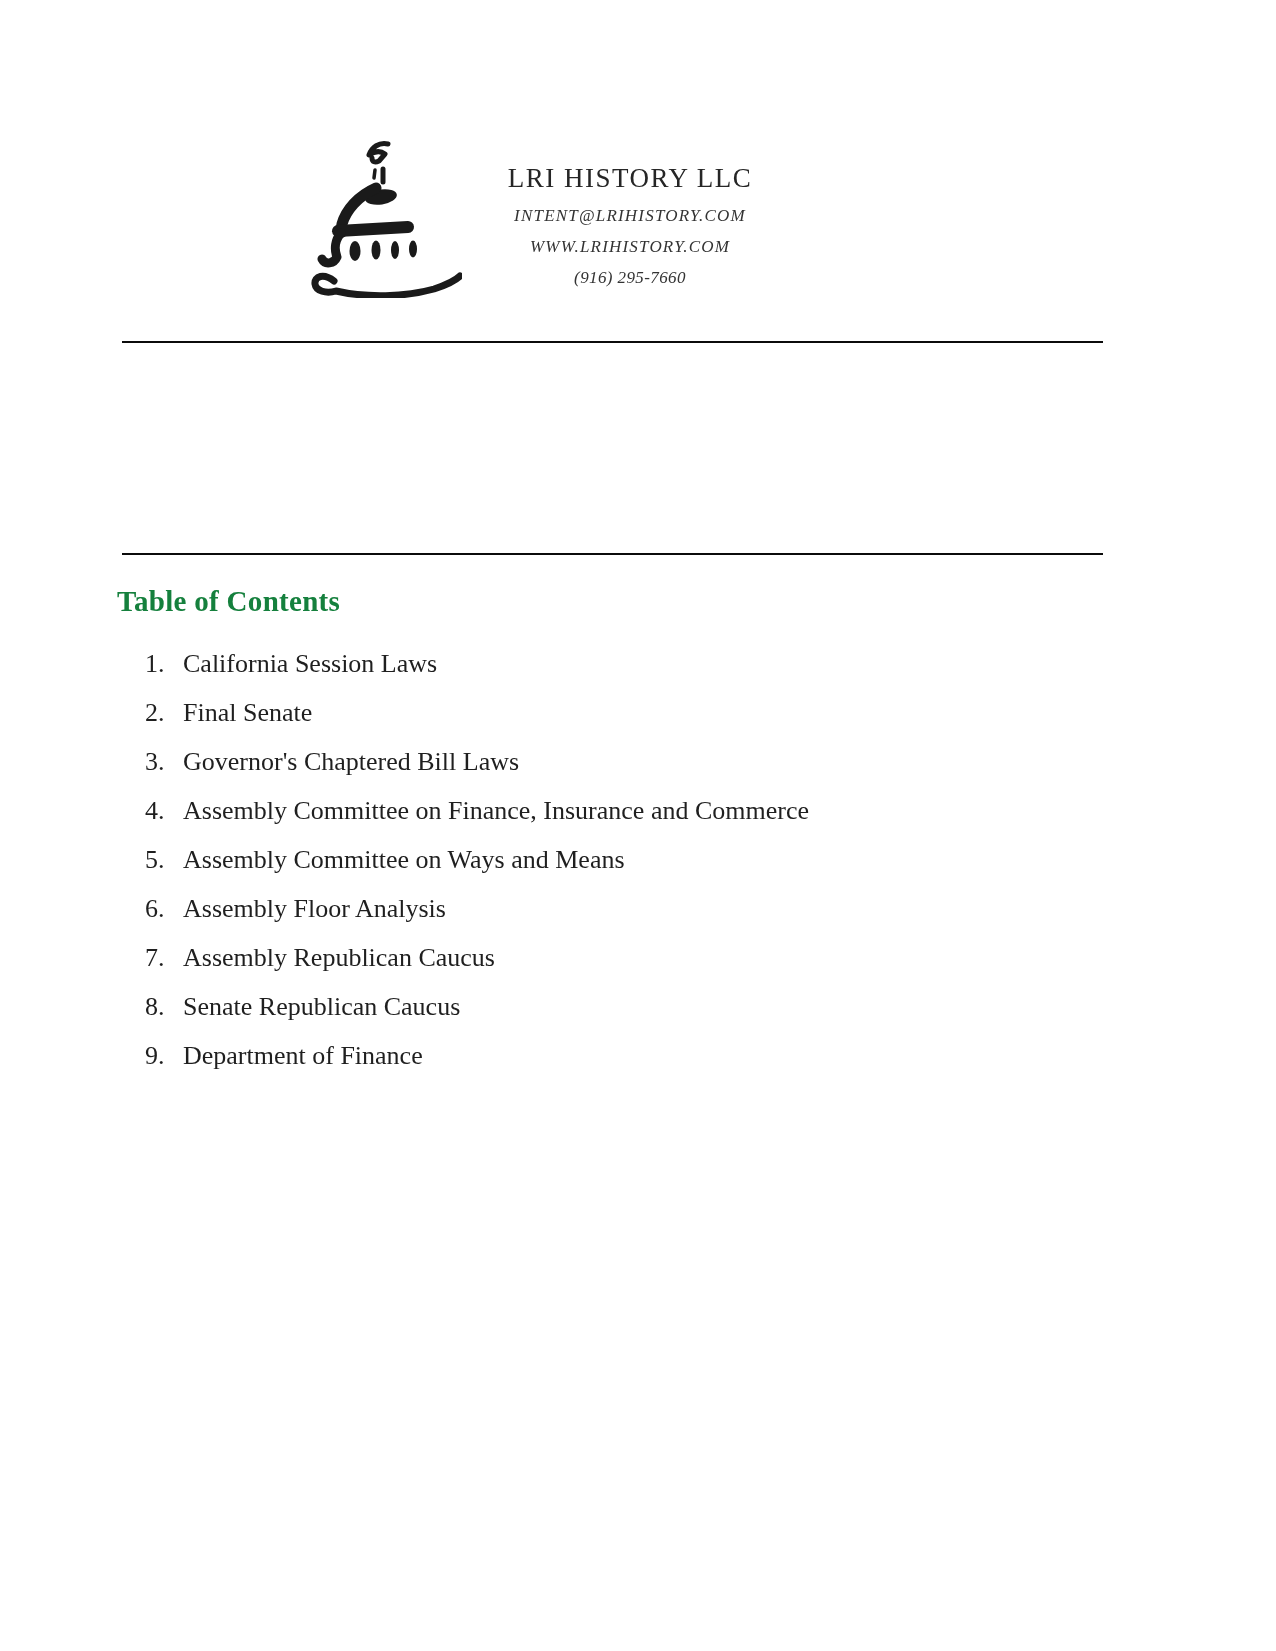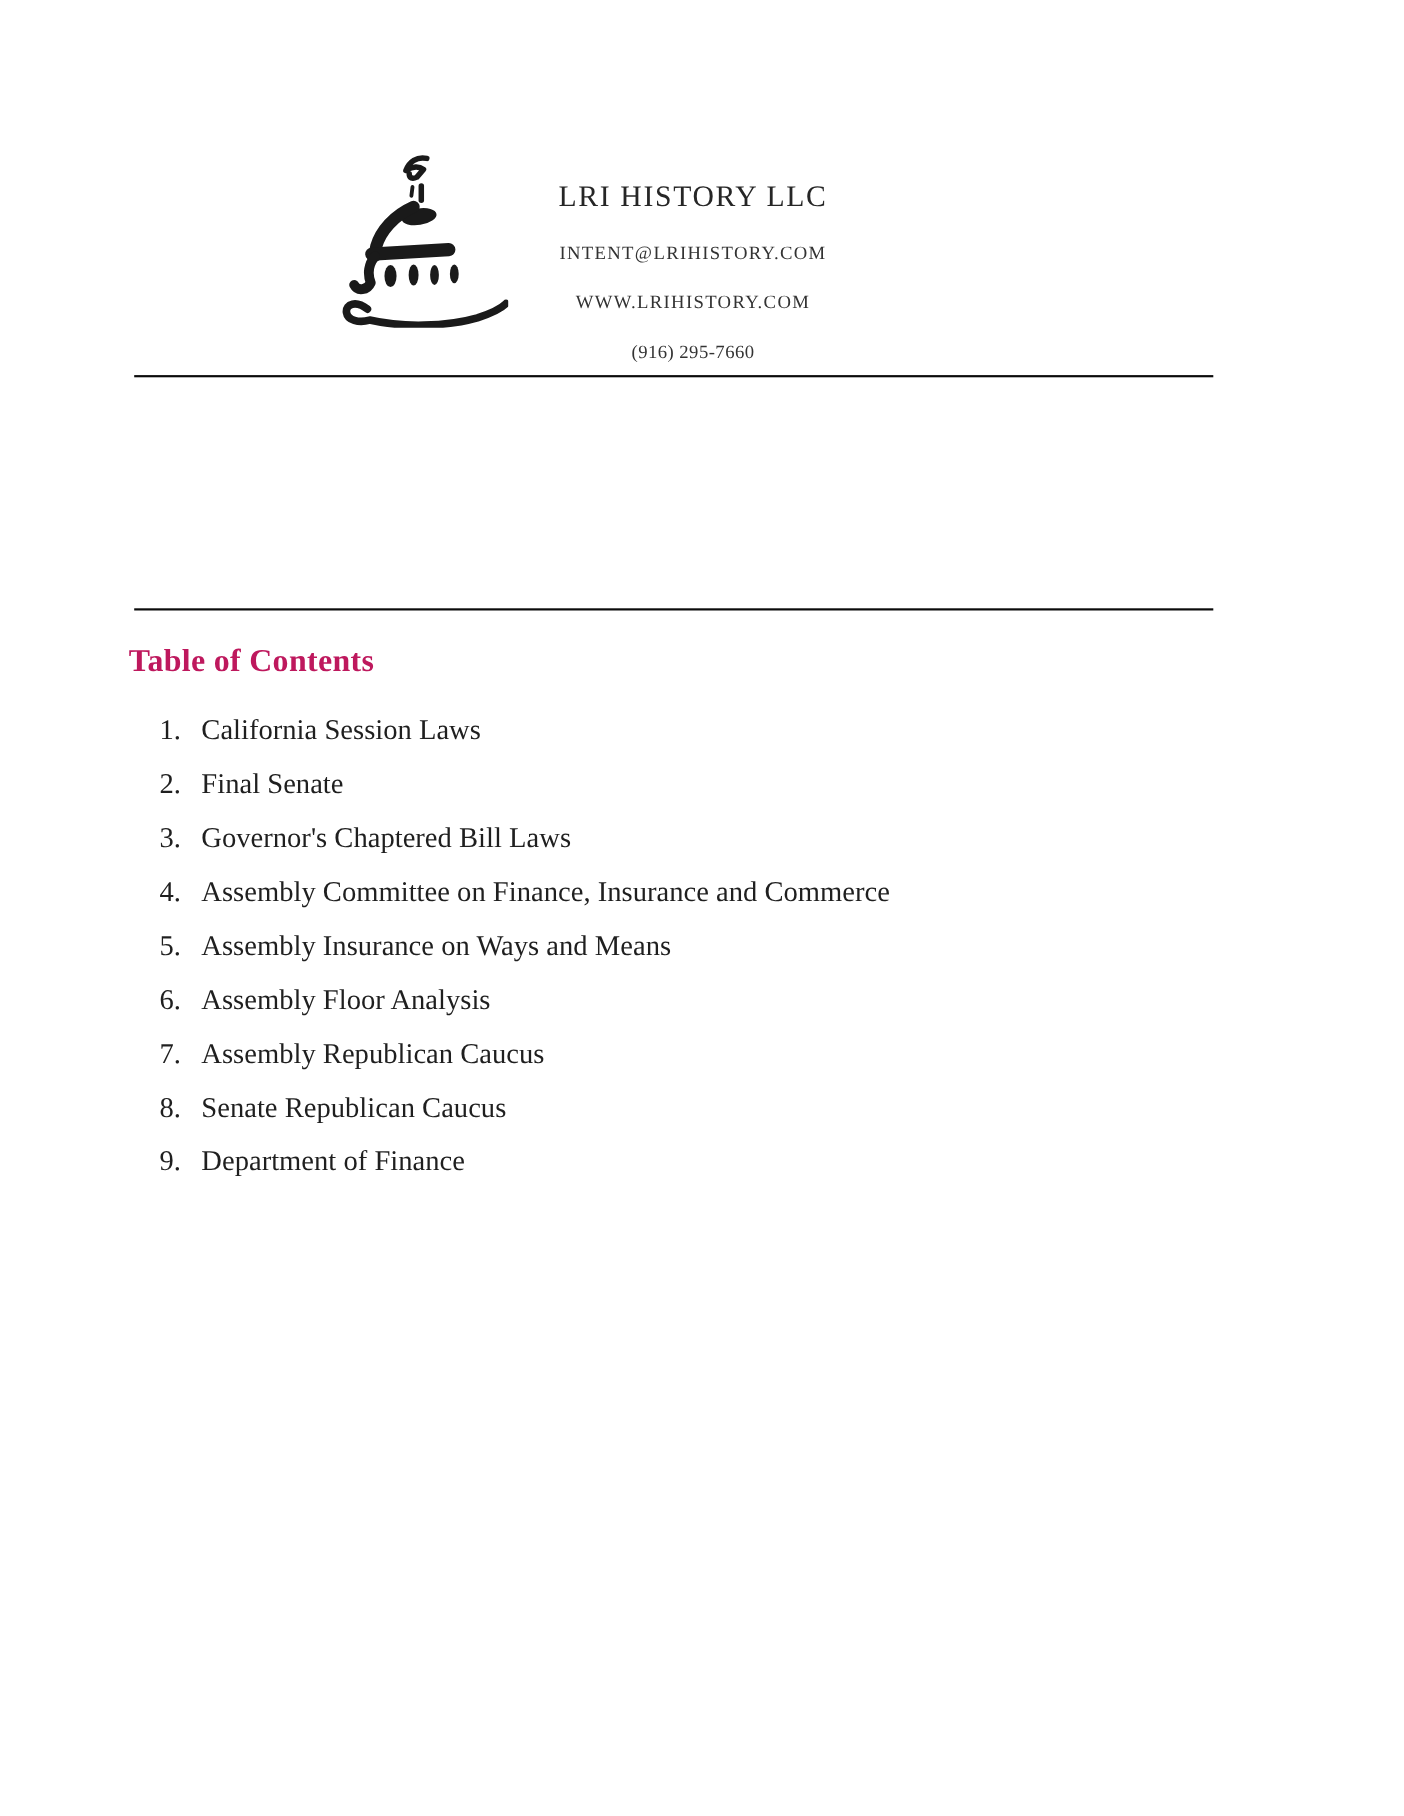--- a/index.html
+++ b/index.html
@@ -27,26 +27,27 @@
   .company-name{
     margin:0;
     font-size:27px;
     font-weight:400;
     letter-spacing:1.5px;
     line-height:32px;
     color:#262626;
     white-space:nowrap;
   }
   .company-line{
-    margin-top:27px;
+    margin-top:13px;
     font-size:17px;
     letter-spacing:1.2px;
     line-height:18px;
     color:#333333;
     white-space:nowrap;
+    font-style:italic;
   }
   .company-line.phone{letter-spacing:0.4px;}
   
   .rule{
     position:absolute;
     left:122px;
     width:981px;
     height:2px;
     background:#0b0b0b;
   }
@@ -66,21 +67,21 @@
   }
   .ref-line{white-space:pre;}
   
   .toc-title{
     position:absolute;
     left:117px; top:585px;
     margin:0;
     font-size:29px;
     font-weight:bold;
     letter-spacing:0.3px;
-    color:#be185d;
+    color:#15803d;
   }
   .toc-list{
     position:absolute;
     left:145px; top:648px;
     margin:0; padding:0;
     list-style:none;
     width:960px;
   }
   .toc-item{
     display:flex;
@@ -150,21 +151,21 @@
     <li class="toc-item">
       <span class="toc-num">3.</span>
       <span class="toc-label">Governor's Chaptered Bill Laws</span>
     </li>
     <li class="toc-item">
       <span class="toc-num">4.</span>
       <span class="toc-label">Assembly Committee on Finance, Insurance and Commerce</span>
     </li>
     <li class="toc-item">
       <span class="toc-num">5.</span>
-      <span class="toc-label">Assembly Insurance on Ways and Means</span>
+      <span class="toc-label">Assembly Committee on Ways and Means</span>
     </li>
     <li class="toc-item">
       <span class="toc-num">6.</span>
       <span class="toc-label">Assembly Floor Analysis</span>
     </li>
     <li class="toc-item">
       <span class="toc-num">7.</span>
       <span class="toc-label">Assembly Republican Caucus</span>
     </li>
     <li class="toc-item">

